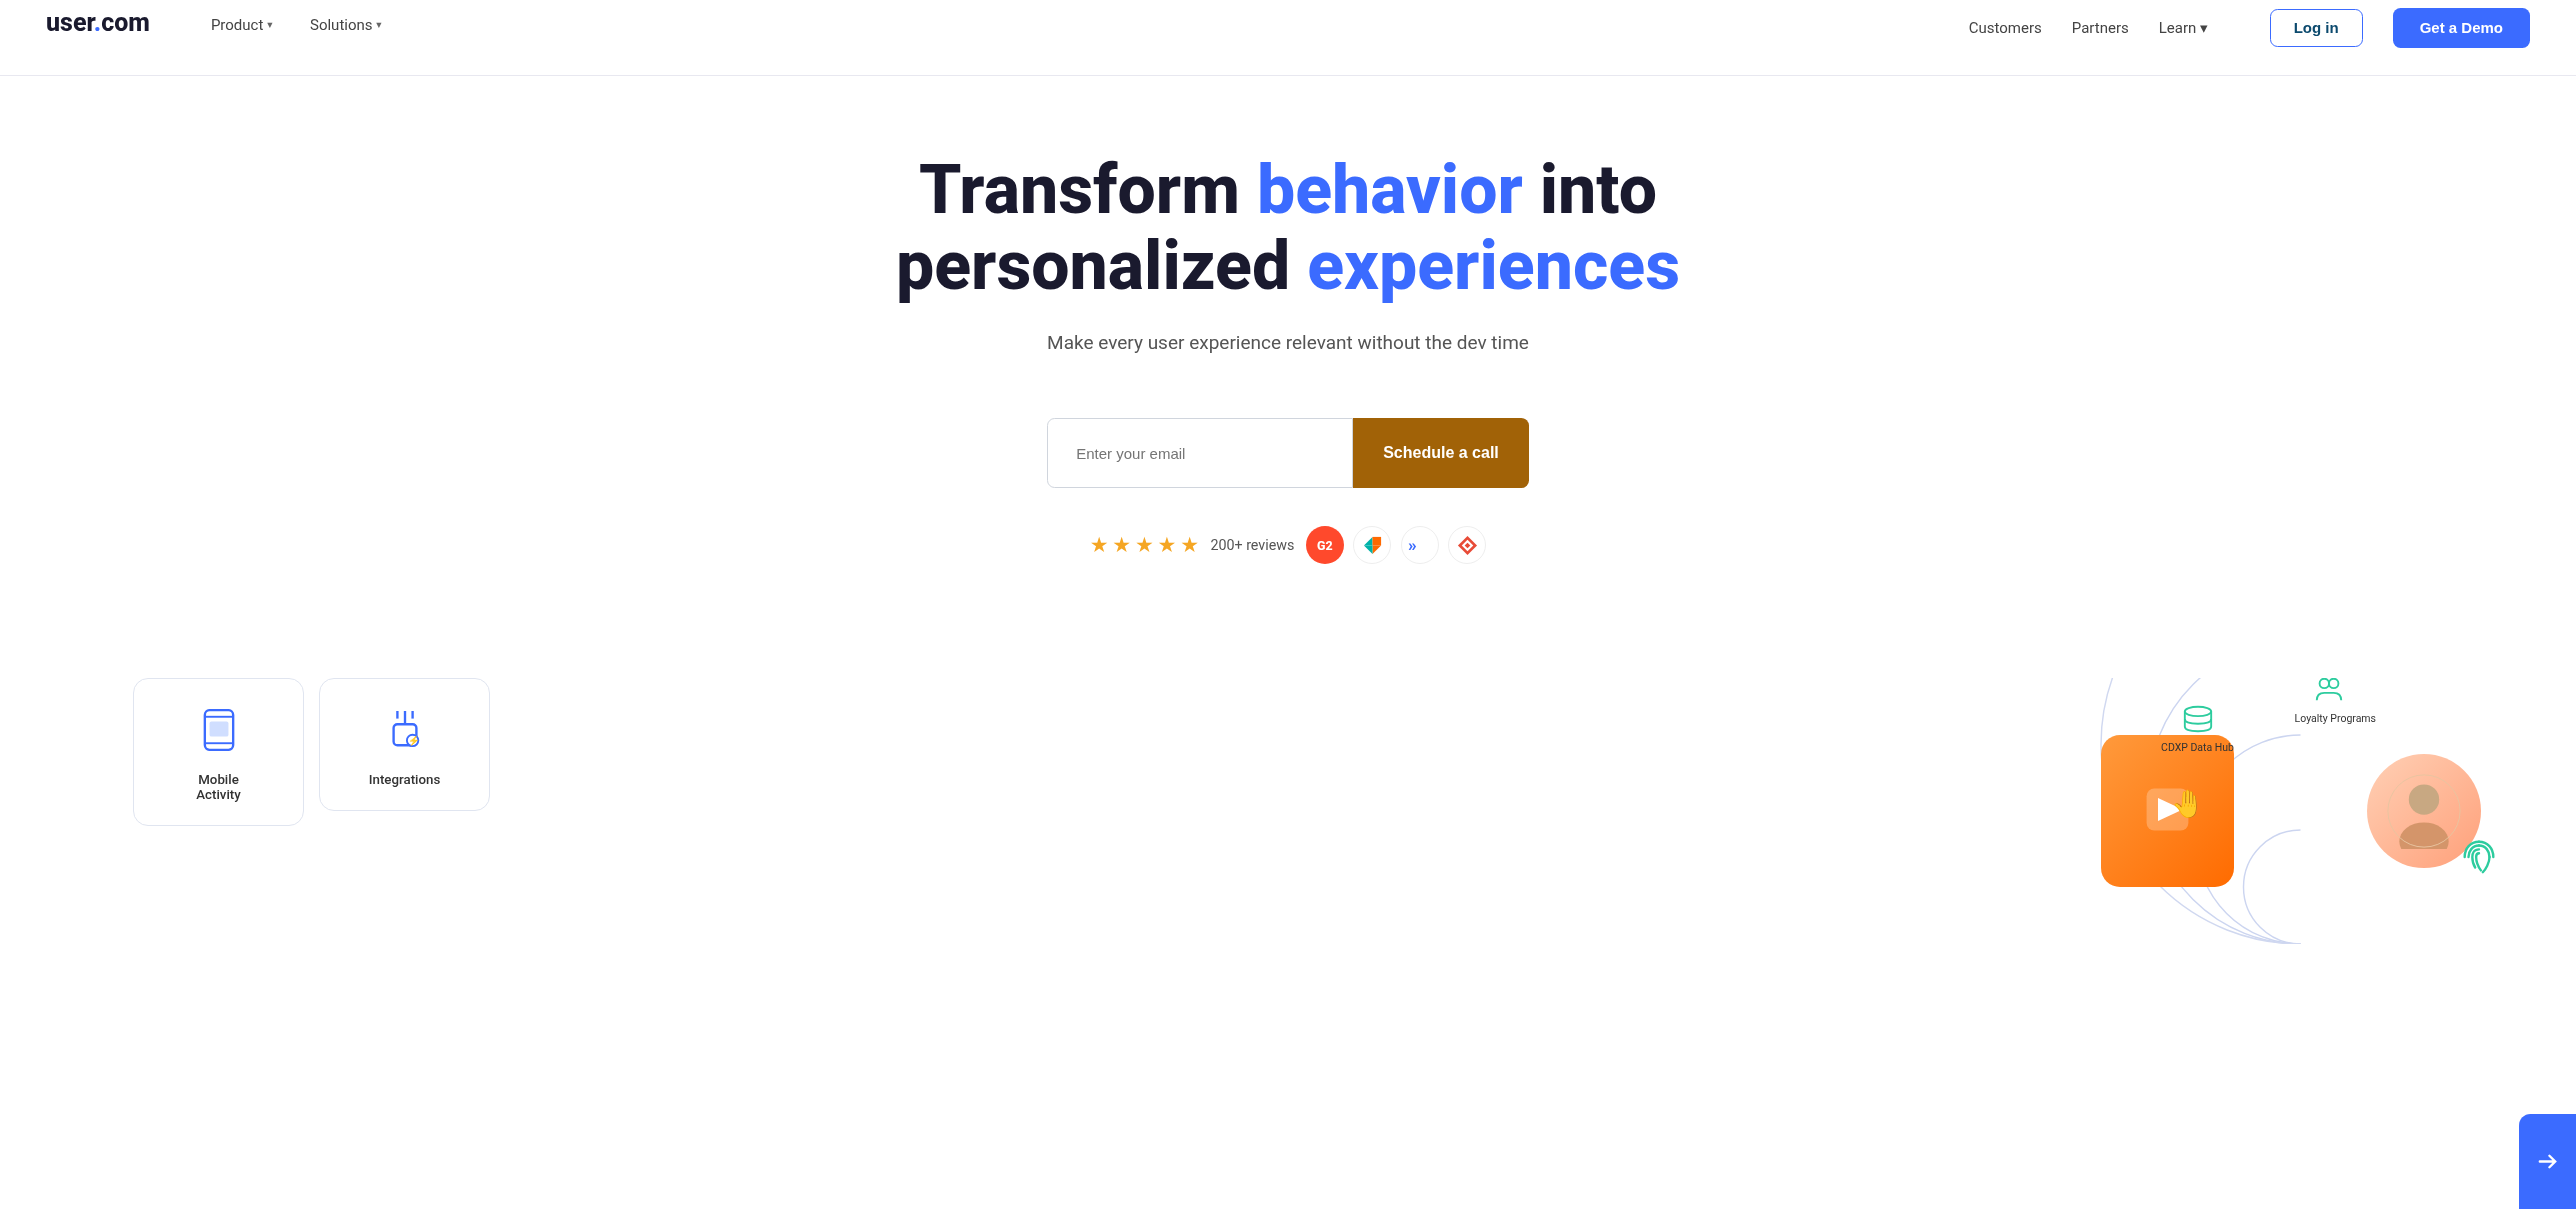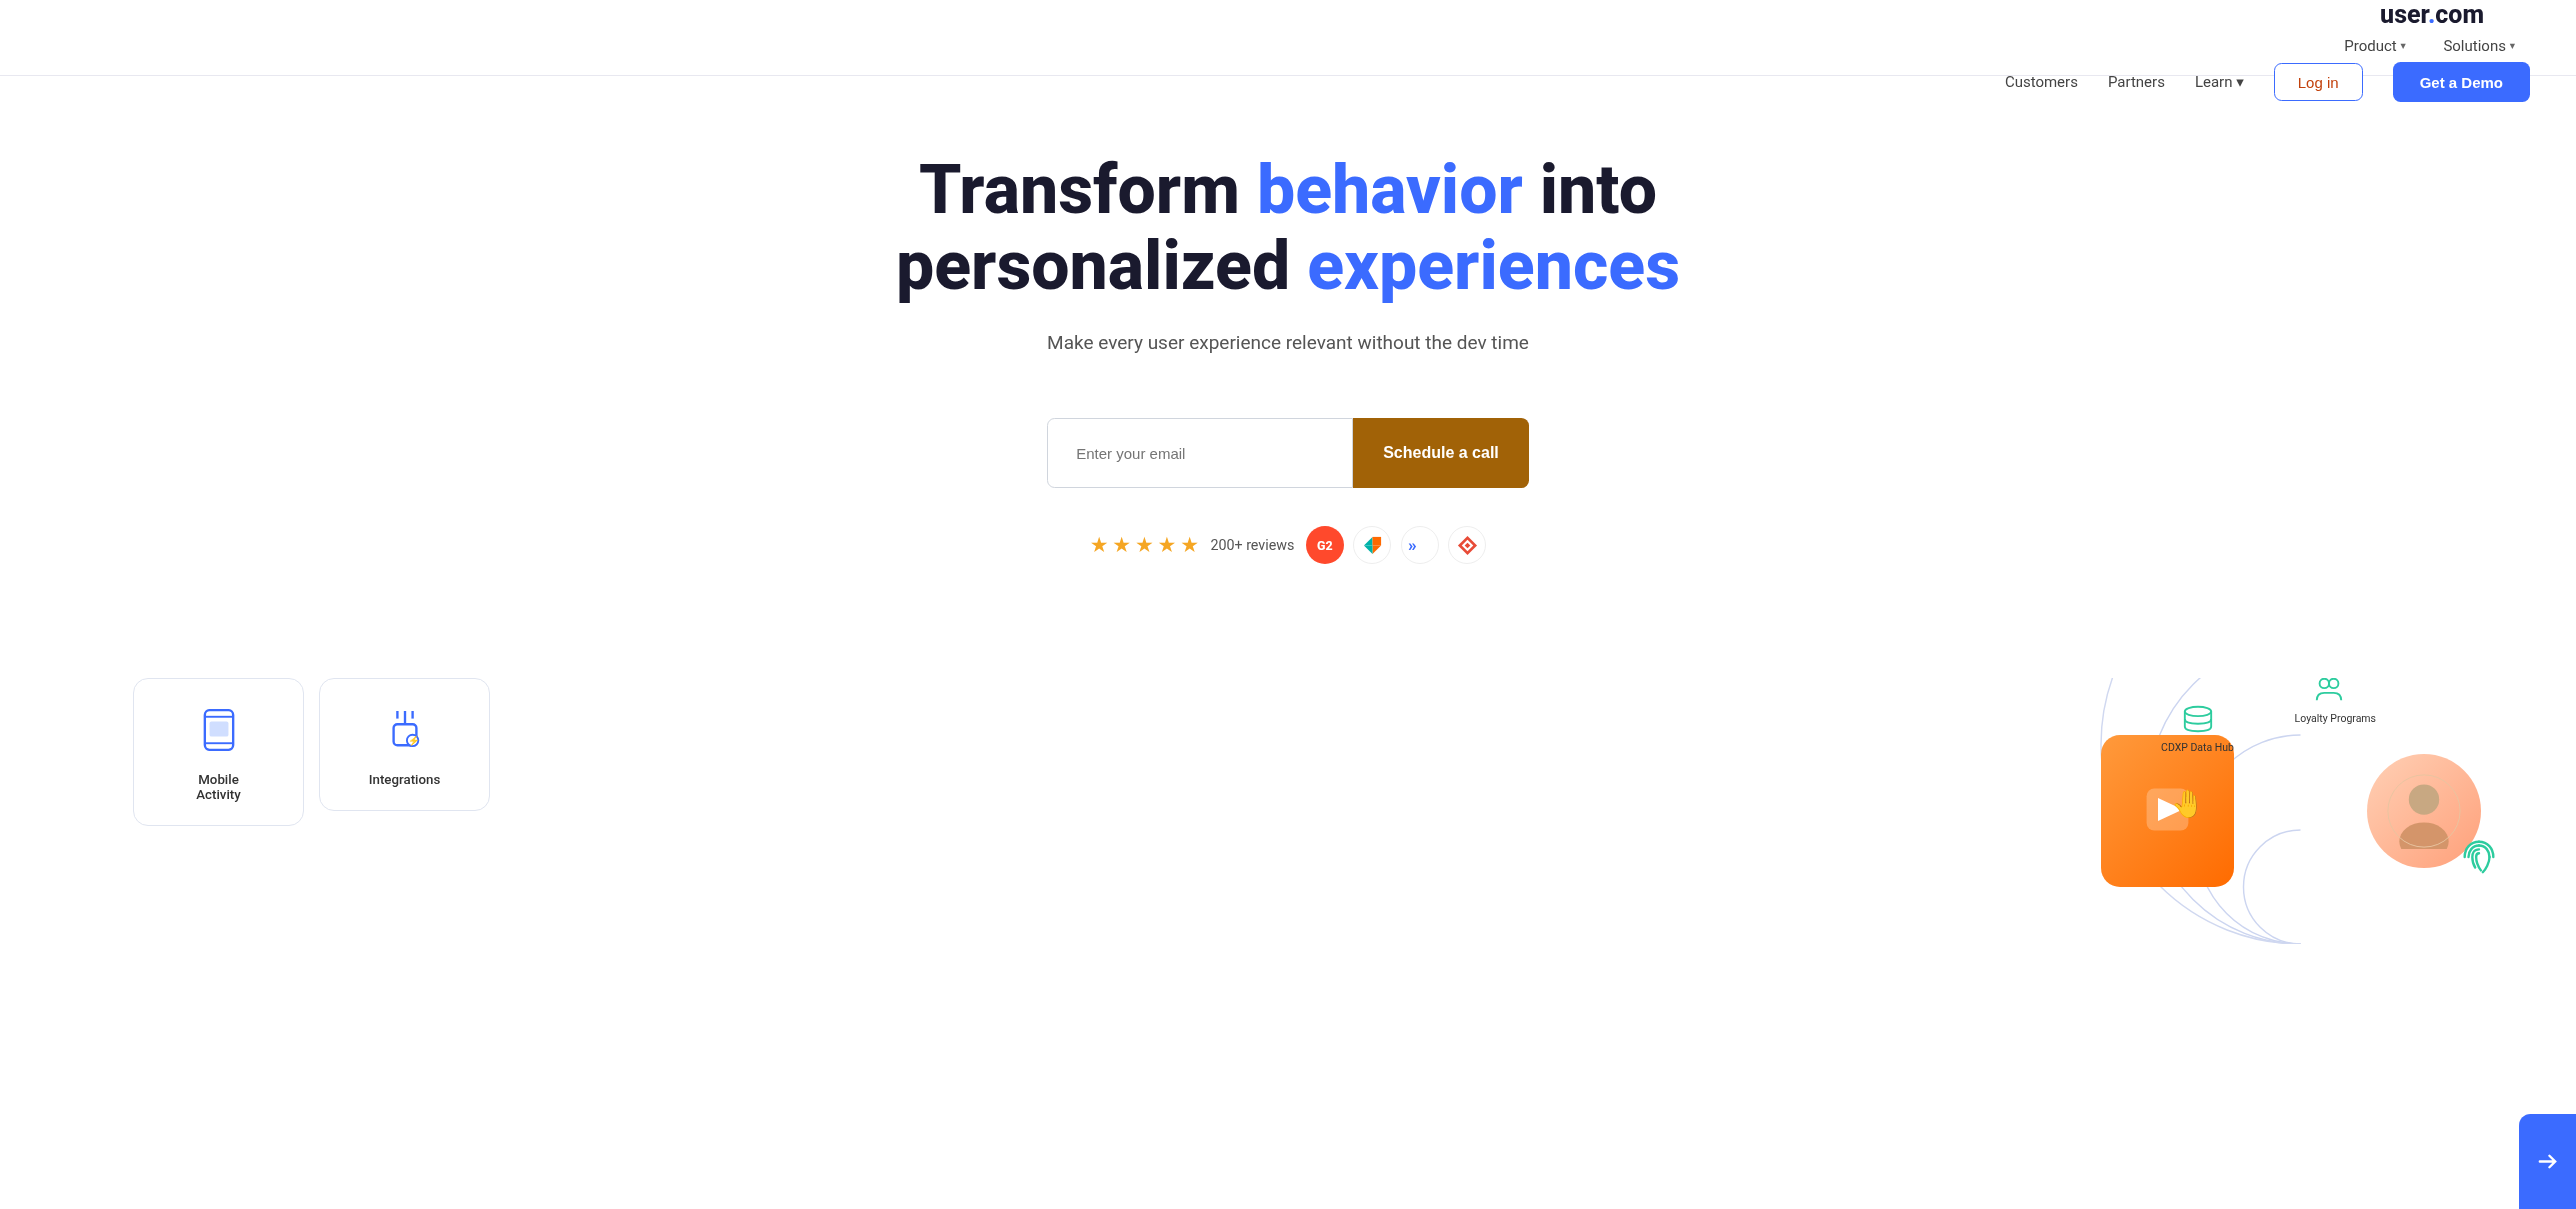--- a/index.html
+++ b/index.html
@@ -1,28 +1,27 @@
 <!DOCTYPE html>
 <html style="font-size:15px"><head>
   <meta charset="utf-8">
   <style>
     * { margin: 0; padding: 0; box-sizing: border-box; }
     body { font-family: -apple-system, BlinkMacSystemFont, 'Segoe UI', Roboto, Helvetica, Arial, sans-serif; background: #fff; color: #1a1a2e; overflow-x: hidden; }
 
     
     nav {
       display: flex;
-      align-items: flex-end;
-      padding: 0 46px;
+      align-items: flex-start;
+      padding: 8px 46px;
       height: 76px;
       border-bottom: 1px solid #e8e8f0;
       background: #fff;
       position: relative;
       z-index: 10;
-      flex-direction: column;
     }
     .nav-logo {
       font-size: 25px;
       font-weight: 800;
       color: #1a1a2e;
       margin-right: 46px;
       white-space: nowrap;
     }
     .nav-logo .dot { color: #3b6bff; }
     .nav-links {
@@ -53,26 +52,27 @@
       font-size: 15px;
       color: #444;
       cursor: pointer;
       white-space: nowrap;
     }
     .nav-right-link.has-chevron { display: flex; align-items: center; gap: 3.8px; }
     .btn-login {
       padding: 9.5px 23px;
       border: 1.9px solid #3b6bff;
       border-radius: 7.6px;
-      color: #c2410c;
+      color: #0c4a6e;
       font-size: 15px;
-      font-weight: 400;
+      font-weight: 700;
       cursor: pointer;
       background: #fff;
       white-space: nowrap;
+      margin-left: 32px;
     }
     .btn-demo {
       padding: 11.4px 27px;
       background: #3b6bff;
       border: none;
       border-radius: 7.6px;
       color: #fff;
       font-size: 15px;
       font-weight: 600;
       cursor: pointer;

